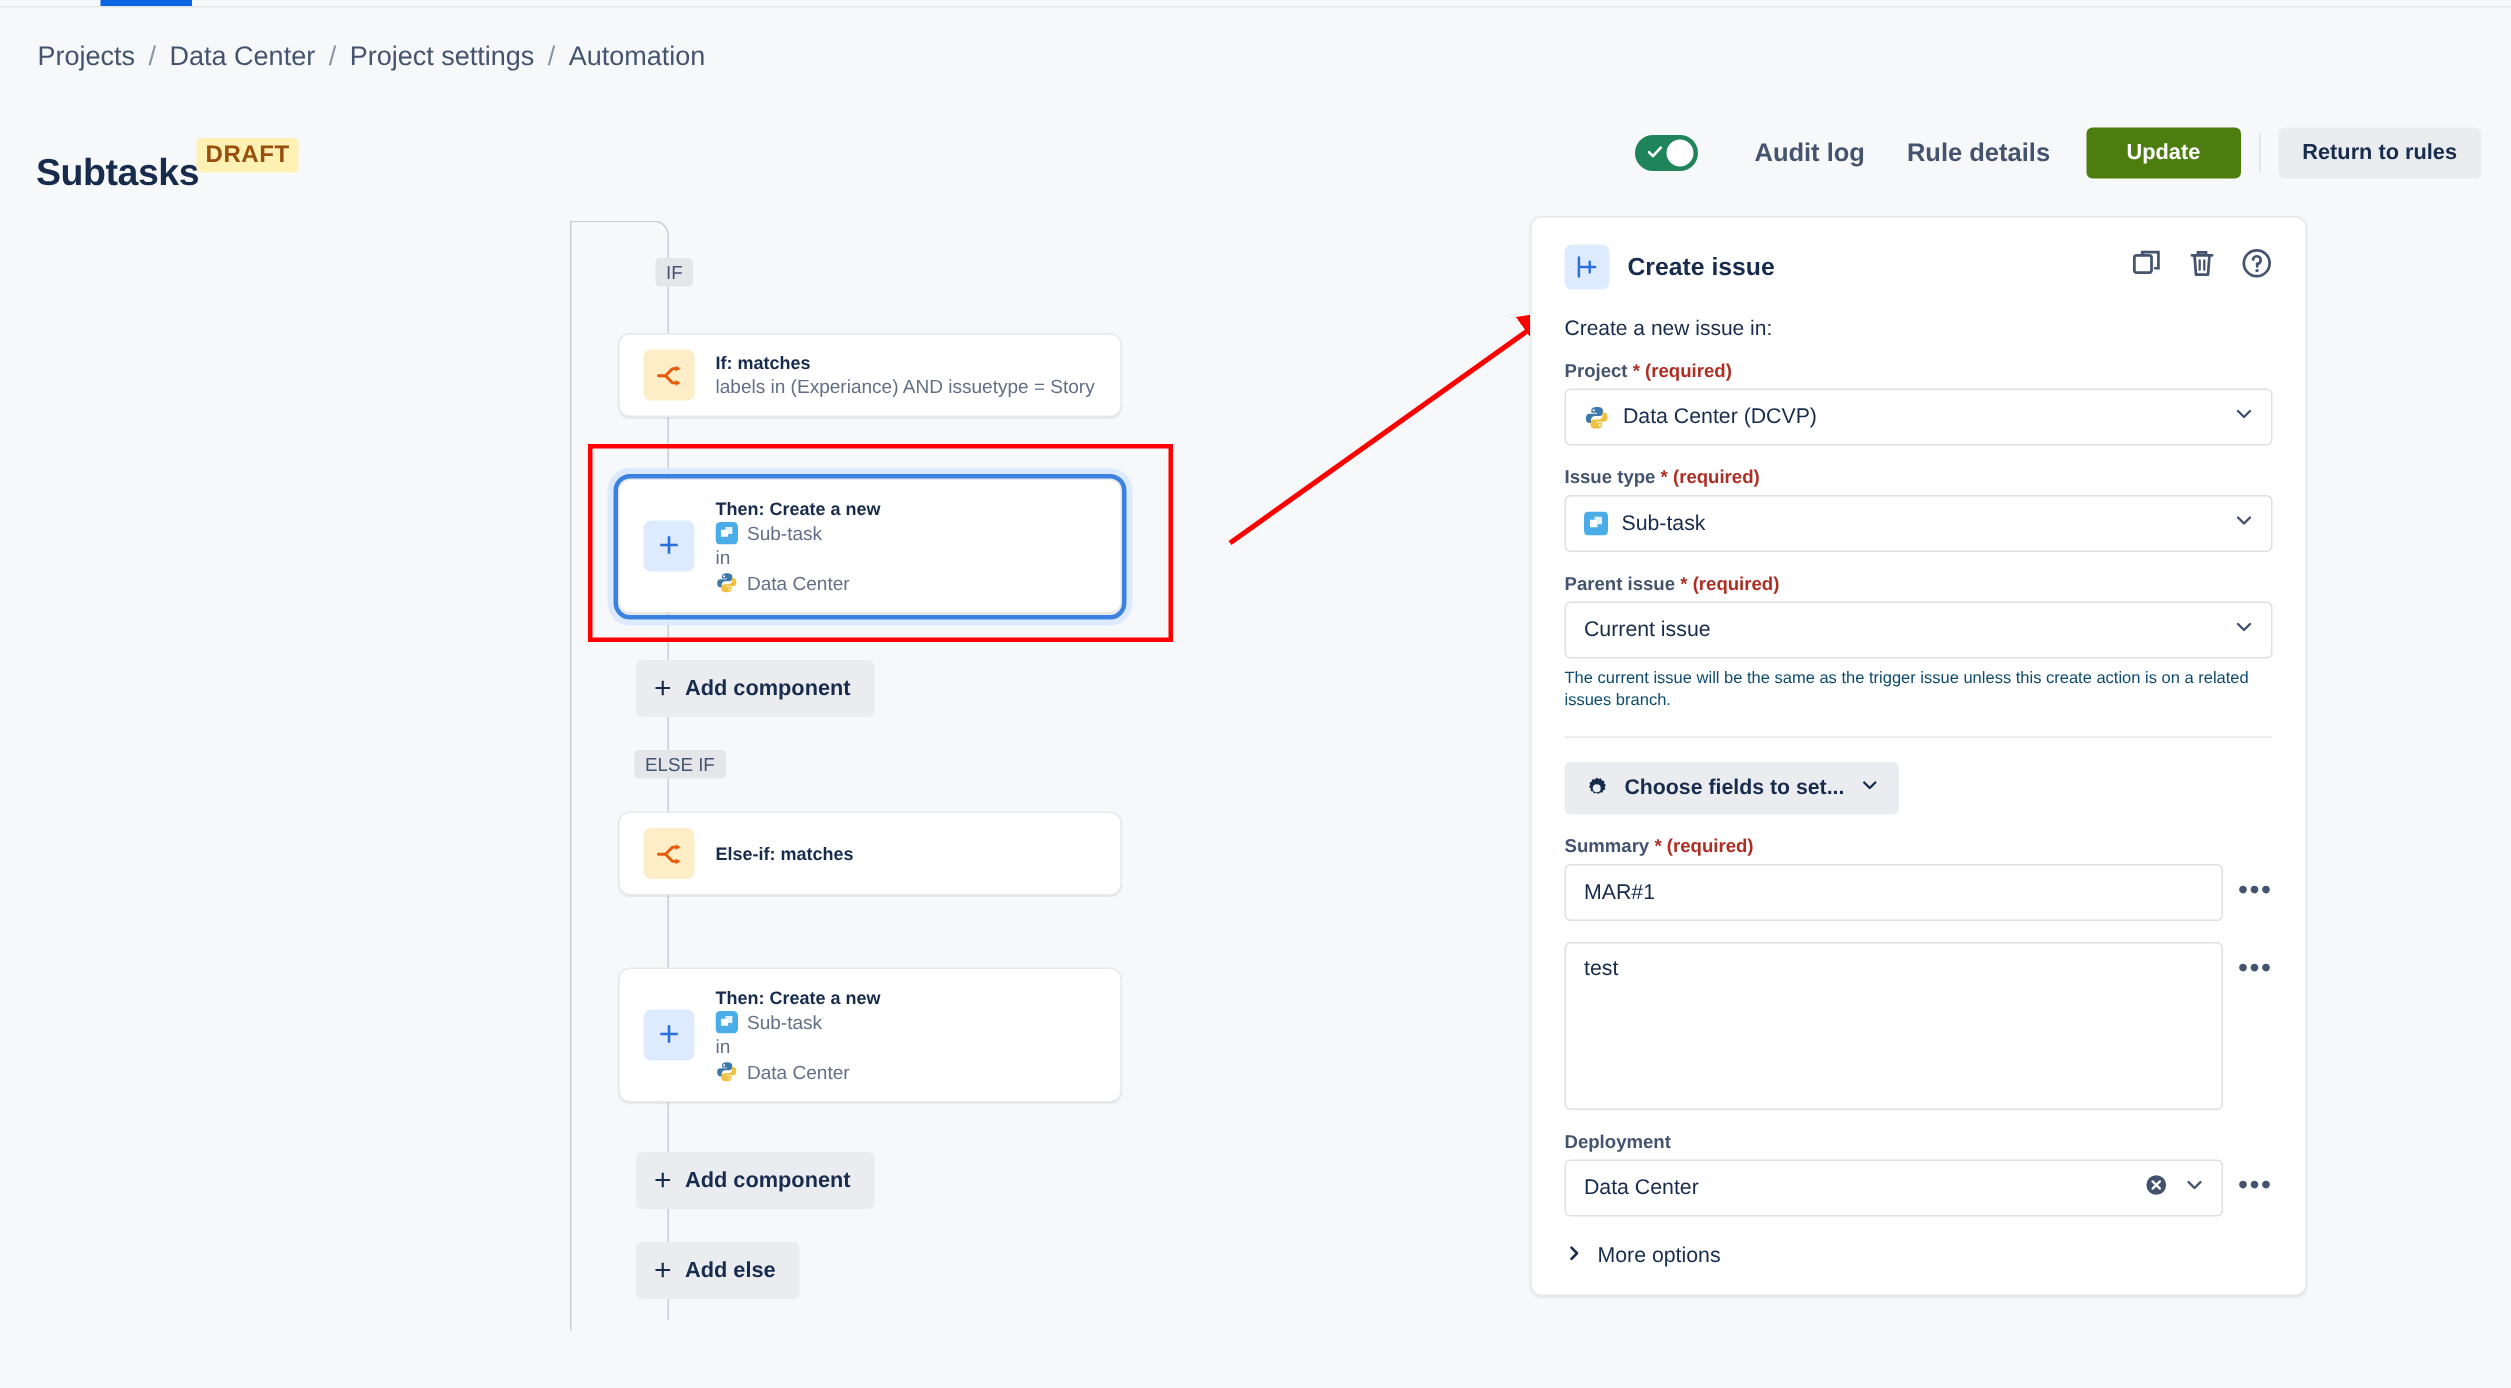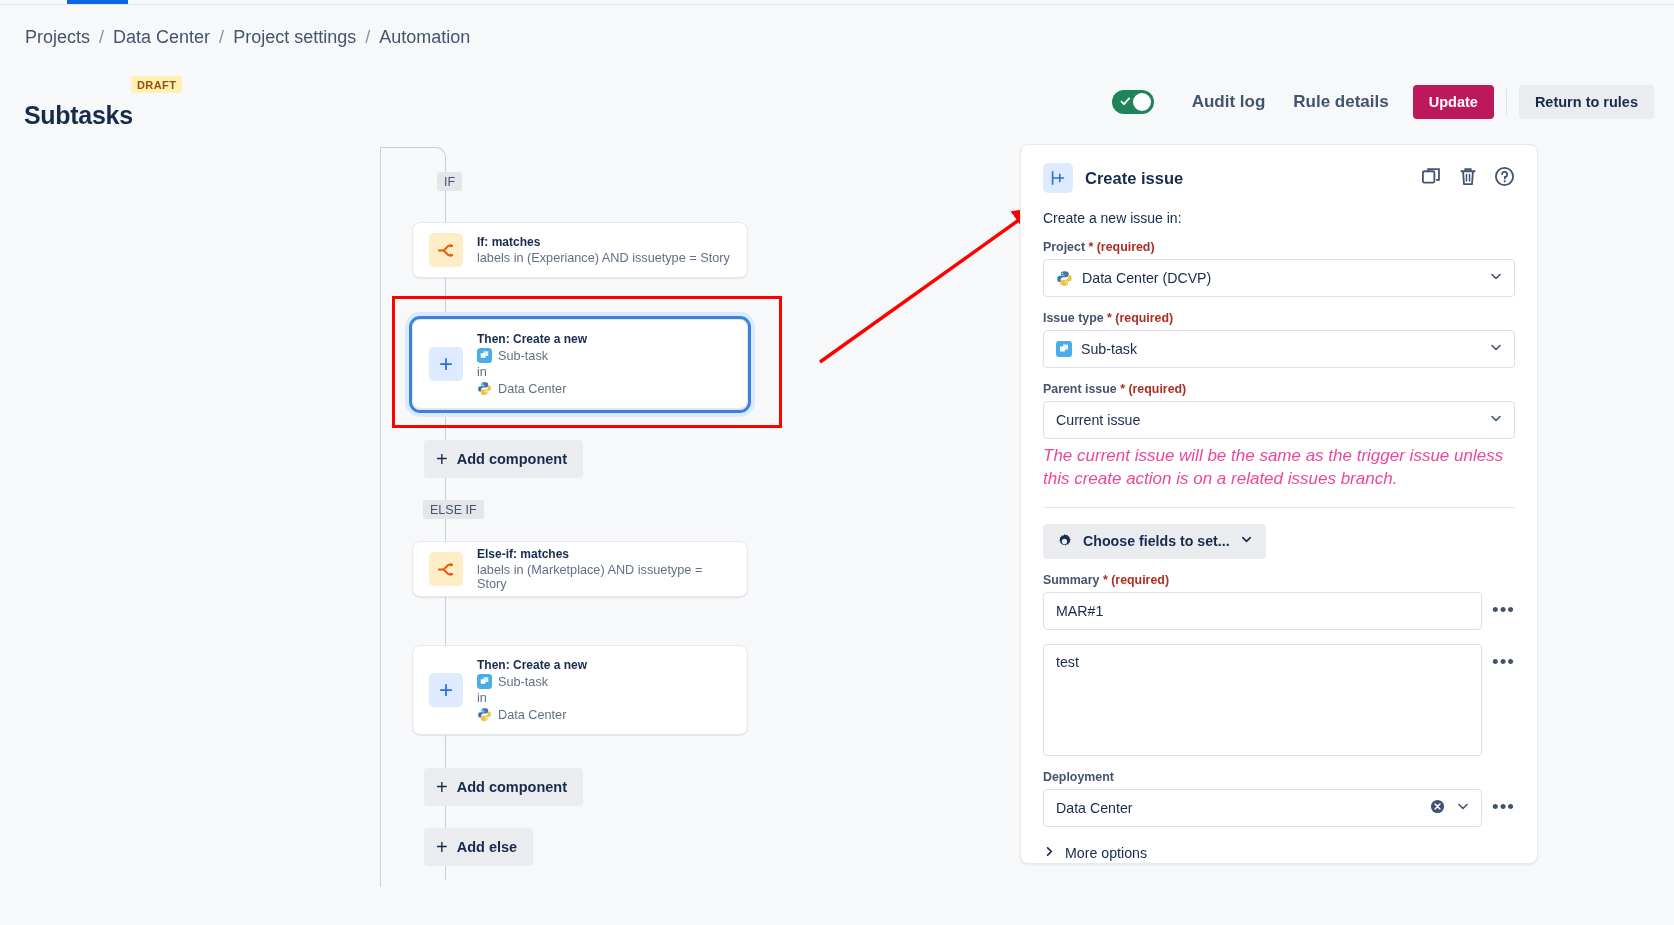--- a/index.html
+++ b/index.html
@@ -30,23 +30,23 @@
   }
   .breadcrumb .crumb { cursor: pointer; }
   .breadcrumb .sep { color: #8993a4; }
 
   
   .page-title {
     position: absolute; left: 24px; top: 84px;
     font-size: 25px; font-weight: bold; color: #172b4d; letter-spacing: -0.3px;
   }
   .draft-badge {
-    position: absolute; left: 131px; top: 76px;
+    position: absolute; left: 131px; top: 92px;
     background: #fff0b3; color: #974f0c;
-    font-size: 11px; font-weight: bold; letter-spacing: 0.4px;
+    font-size: 16px; font-weight: bold; letter-spacing: 0.4px;
     padding: 3px 6px 2px; border-radius: 3px;
   }
 
   
   .header-actions {
     position: absolute; right: 20px; top: 84px;
     display: flex; align-items: center; gap: 0px;
   }
   .toggle {
     width: 42px; height: 24px; border-radius: 14px; background: #1f845a;
@@ -58,22 +58,22 @@
   }
   .toggle .check {
     position: absolute; left: 8px; top: 6px; width: 11px; height: 11px;
   }
   .linkbtn {
     font-size: 17px; font-weight: bold; color: #44546f;
     padding: 8px 14px; border-radius: 3px; cursor: pointer;
     background: transparent; border: none; font-family: inherit;
   }
   .btn-primary {
-    background: #be185d; color: #fff; font-size: 14.5px; font-weight: bold;
-    padding: 9px 16px; border-radius: 4px; border: none; cursor: pointer;
+    background: #4d7c0f; color: #fff; font-size: 14.5px; font-weight: bold;
+    padding: 9px 27px; border-radius: 4px; border: none; cursor: pointer;
     font-family: inherit; margin-left: 10px;
   }
   .divider-v {
     width: 1px; height: 26px; background: #dfe1e6; margin: 0 12px;
   }
   .btn-subtle {
     background: #ebecf0; color: #172b4d; font-size: 14.5px; font-weight: bold;
     padding: 9px 16px; border-radius: 4px; border: none; cursor: pointer;
     font-family: inherit;
     text-align: center;
@@ -189,21 +189,21 @@
   }
   .control .chev {
     position: absolute; right: 11px; top: 50%; transform: translateY(-50%);
     color: #42526e;
   }
   .control .clear {
     position: absolute; right: 36px; top: 50%; transform: translateY(-50%);
     cursor: pointer;
   }
 
-  .hint { font-size: 17px; color: #ec4899; margin-top: 6px; line-height: 1.35; font-style: italic; }
+  .hint { font-size: 11px; color: #0c4a6e; margin-top: 6px; line-height: 1.35; }
   .hr { height: 1px; background: #e6e8eb; margin: 16px 0 0 0; }
 
   .chooser {
     margin-top: 16px; display: inline-flex; align-items: center; gap: 10px;
     background: #ebecf0; border: none; border-radius: 4px; padding: 9px 13px;
     font-family: inherit; font-size: 14.2px; font-weight: bold; color: #172b4d;
     cursor: pointer;
   }
 
   .row-with-menu { display: flex; align-items: flex-start; gap: 10px; }
@@ -313,21 +313,20 @@
 
   <div class="rule-card cond card-elseif">
     <span class="icon-sq icon-cond">
       <svg width="19" height="19" viewBox="0 0 20 20">
         <path d="M2 10 H7 M7 10 L12 5 H16 M7 10 L12 15 H16" stroke="#e8590c" stroke-width="2" fill="none" stroke-linecap="round" stroke-linejoin="round"></path>
         <path d="M14 3 L17 5 L14 7 Z M14 13 L17 15 L14 17 Z" fill="#e8590c"></path>
       </svg>
     </span>
     <span class="card-text">
       <span class="card-title">Else-if: matches</span>
-      <span class="card-sub">labels in (Marketplace) AND issuetype = Story</span>
     </span>
   </div>
 
   <div class="rule-card card-then2" style="height:90px;">
     <span class="icon-sq icon-plus">
         <span class="pl">+</span>
       </span>
     <span class="card-text">
       <span class="card-title">Then: Create a new</span>
       <span class="card-sub-row">

